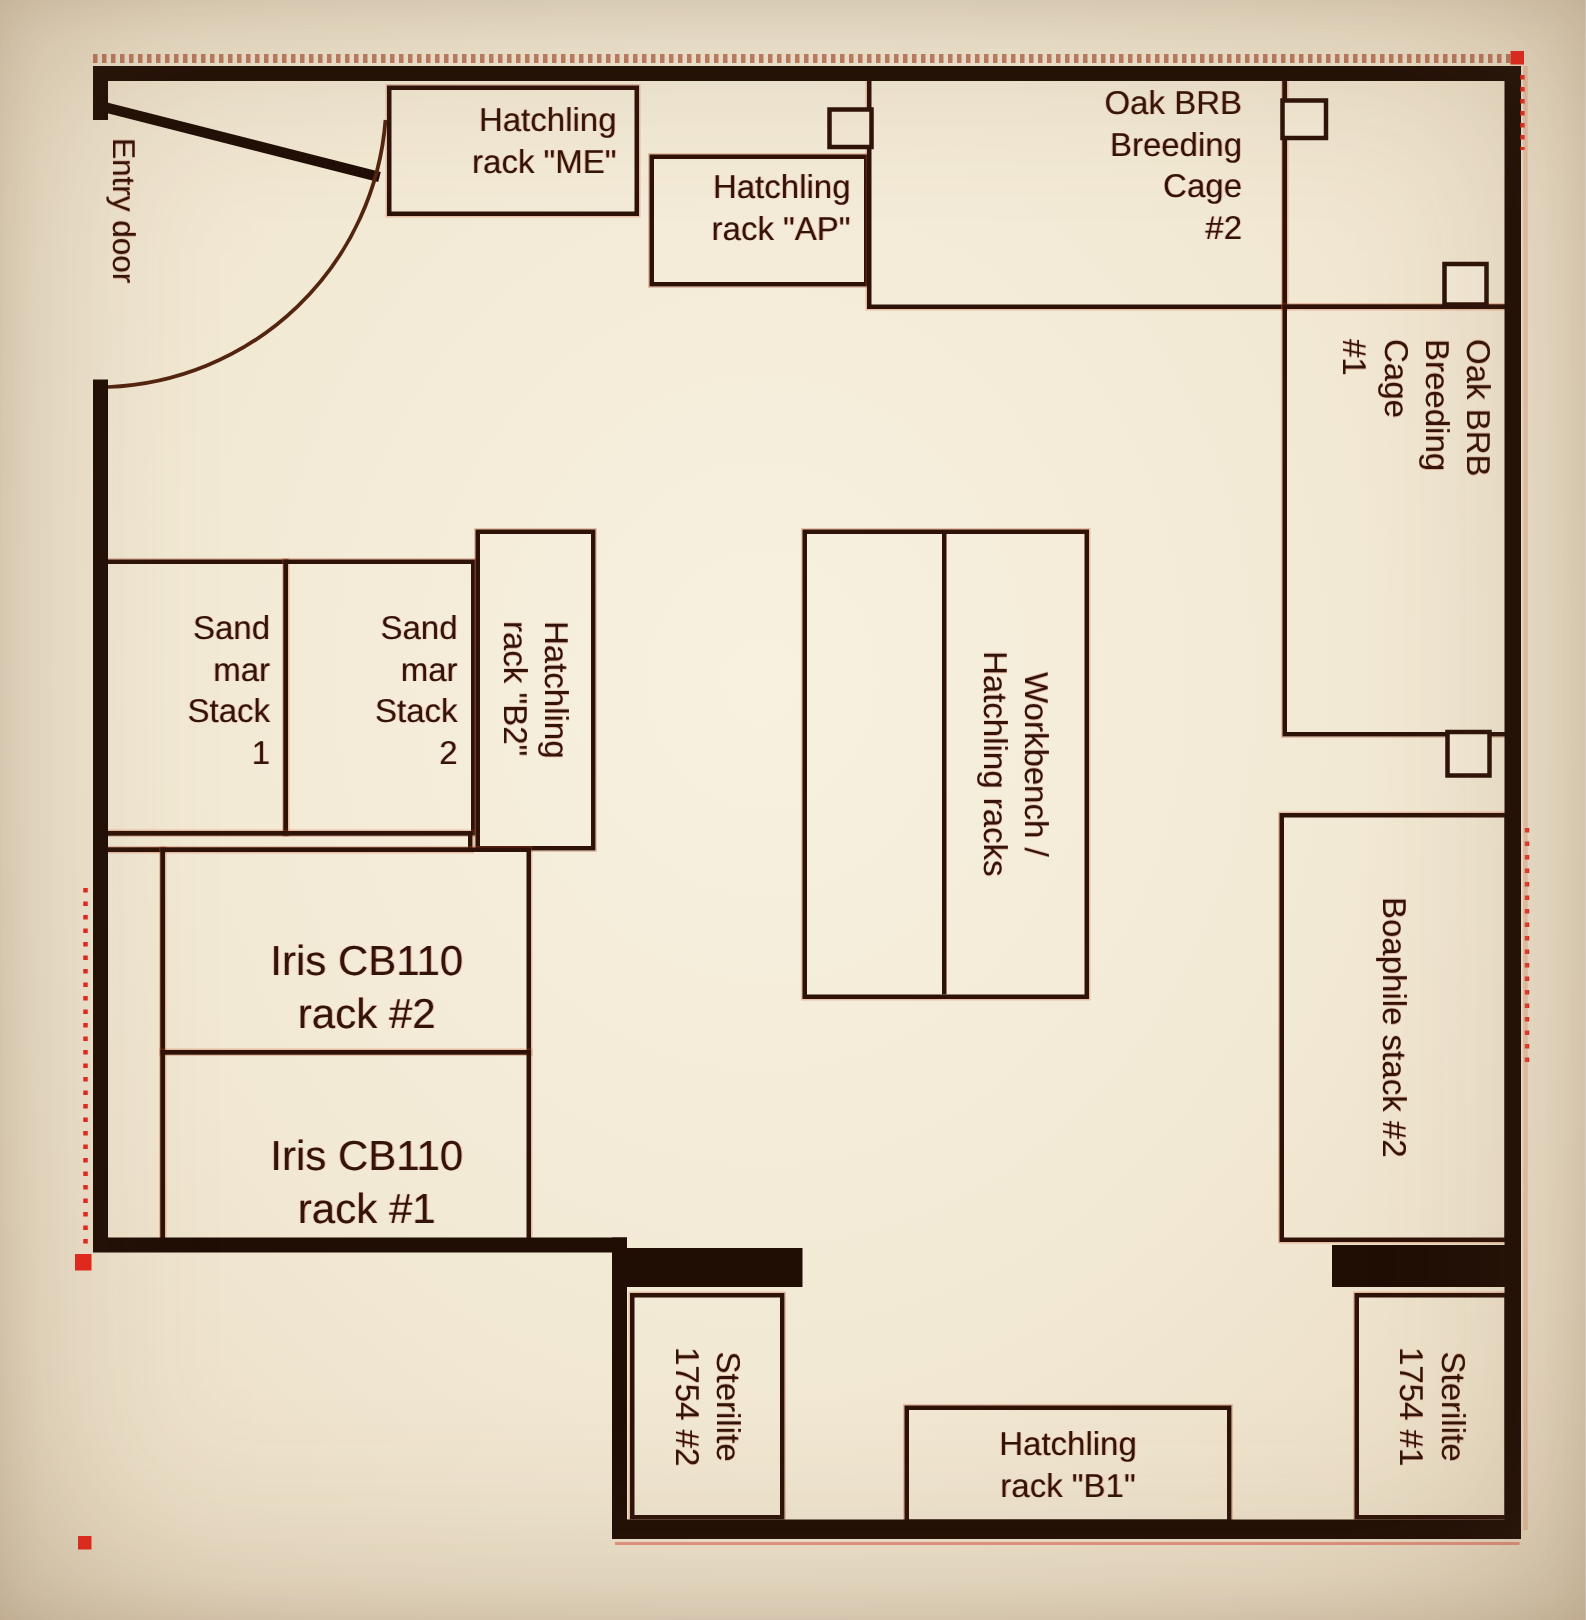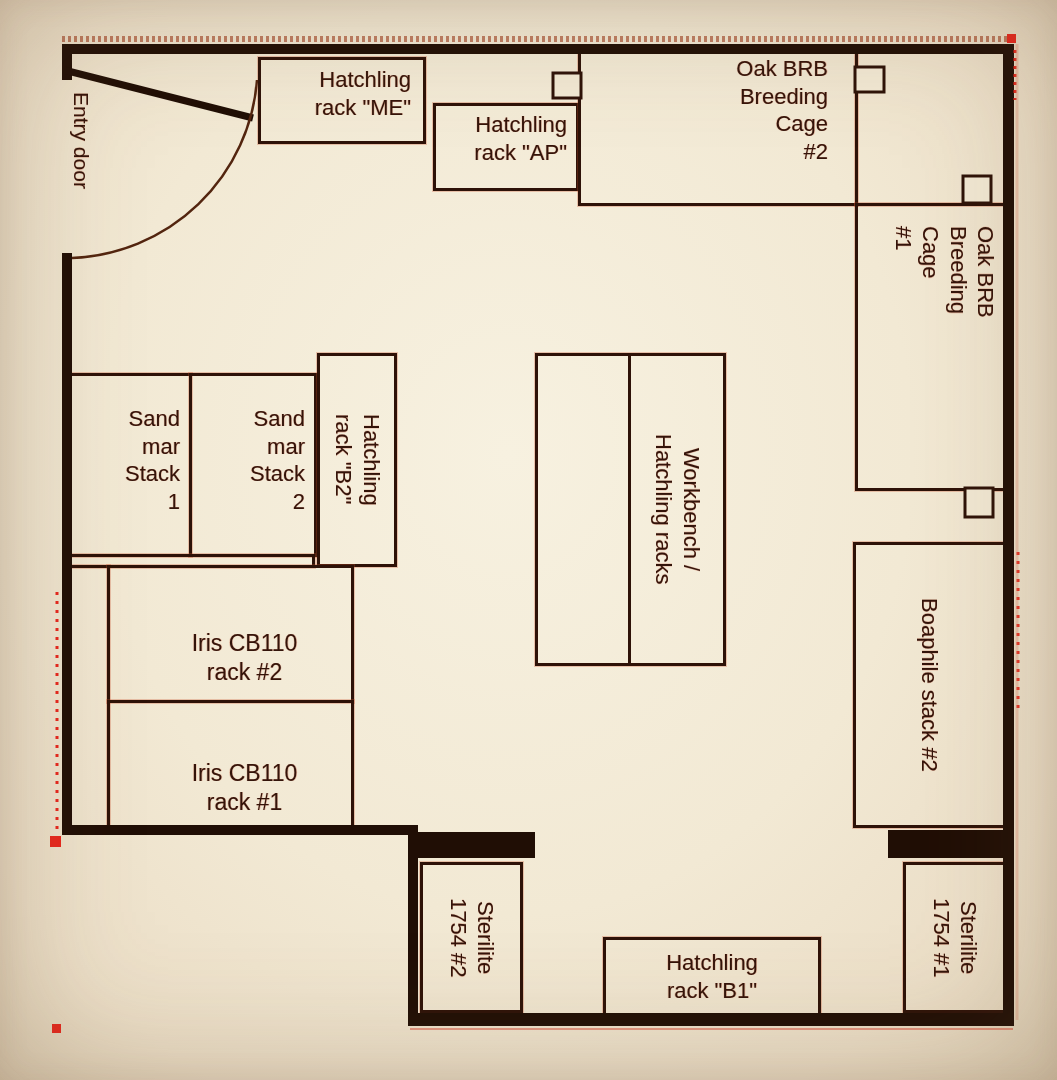--- a/index.html
+++ b/index.html
@@ -23,21 +23,21 @@
   }
   .label{
     color:#33140a;
     font-size:22px;line-height:1.25;
     white-space:pre-line;
     text-shadow:0.6px 0 0 rgba(190,55,25,.30), -0.6px 0 0 rgba(190,55,25,.22);
   }
   .vlabel{writing-mode:vertical-rl;text-orientation:mixed;}
   .centerbox{display:flex;align-items:center;justify-content:center;}
   .tr{position:absolute;text-align:right;}
-  .big{font-size:23px;margin-top:47px;}
+  .big{font-size:28px;margin-top:47px;}
   svg{position:absolute;left:0;top:0;z-index:5;pointer-events:none;}
   .wall{fill:#200e05;}
   .notch{fill:#f2e9d4;stroke:#2e1208;stroke-width:3;}
   .red{fill:#e8271d;}
   .redline{stroke:#e8271d;stroke-width:3;fill:none;}
 </style>
 </head>
 <body>
 
 <div id="plan">

